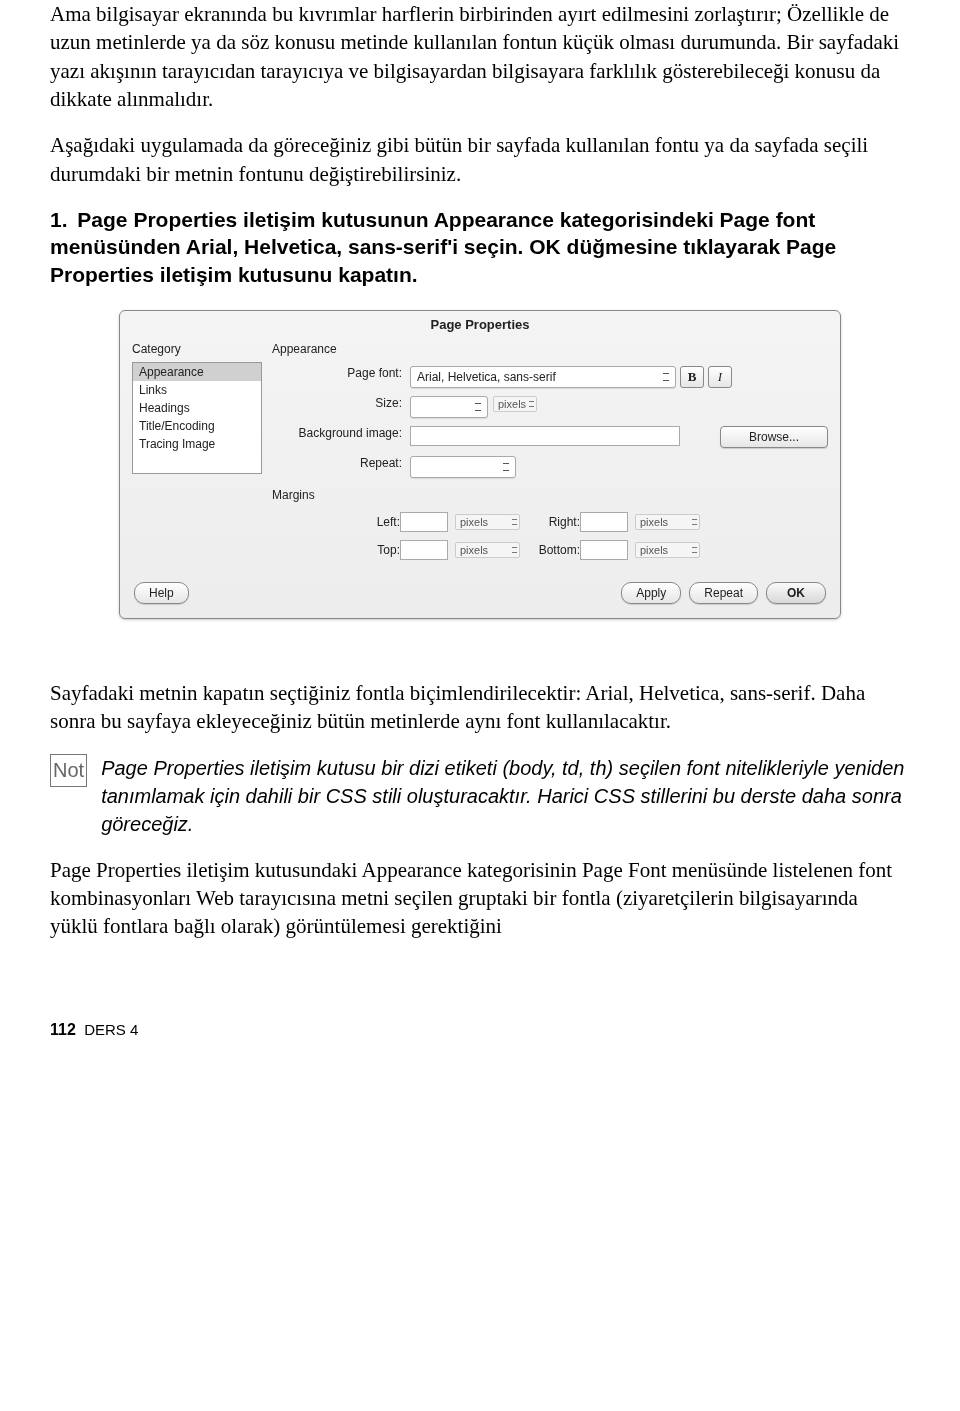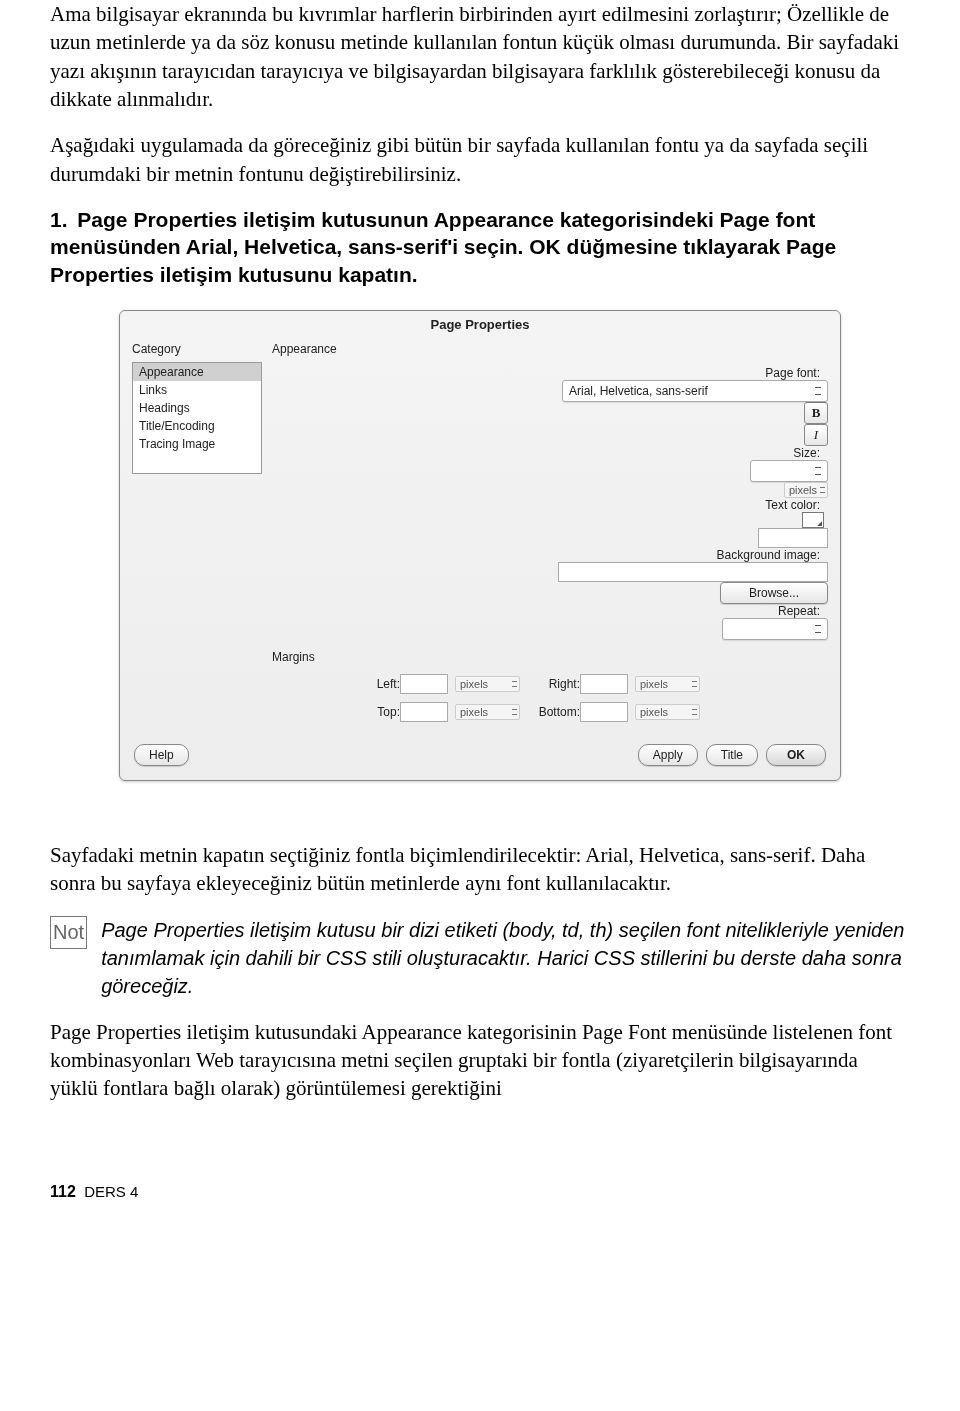--- a/index.html
+++ b/index.html
@@ -76,22 +76,22 @@
   }
   .right-col {
     flex: 1;
   }
   .section-label {
     font-size: 12px;
     margin-bottom: 10px;
   }
   .form-row {
     display: flex;
-    align-items: flex-end;
-    flex-direction: column;
+    align-items: flex-start;
+    margin-bottom: 8px;
   }
   .form-row label {
     width: 130px;
     text-align: right;
     padding-right: 8px;
     font-size: 12px;
   }
   .select {
     border: 1px solid #aaa;
     border-radius: 3px;
@@ -285,25 +285,20 @@
             <span class="btn-bold">B</span>
             <span class="btn-italic">I</span>
           </div>
 
           <div class="form-row">
             <label>Size:</label>
             <span class="select small"></span>
             <span class="unit">pixels</span>
           </div>
 
-          <div class="form-row">
-            <label>Text color:</label>
-            <span class="swatch"></span>
-            <span class="txt w60"></span>
-          </div>
 
 
           <div class="form-row">
             <label>Background image:</label>
             <span class="txt w260"></span>
             <span style="flex:1"></span>
             <span class="btn browse">Browse...</span>
           </div>
 
           <div class="form-row">
@@ -327,21 +322,21 @@
             <span class="ml">Bottom:</span>
             <span class="txt w38"></span>
             <span class="unit">pixels</span>
           </div>
         </div>
       </div>
       <div class="dlg-buttons">
         <span class="btn">Help</span>
         <span class="right">
           <span class="btn">Apply</span>
-          <span class="btn">Title</span>
+          <span class="btn">Repeat</span>
           <span class="btn ok">OK</span>
         </span>
       </div>
     </div>
   </div>
 
   <p class="body-text">Sayfadaki metnin kapatın seçtiğiniz fontla biçimlendirilecektir: Arial, Helvetica, sans-serif. Daha sonra bu sayfaya ekleyeceğiniz bütün metinlerde aynı font kullanılacaktır.</p>
 
   <div class="note-row">
     <div class="note-badge">Not</div>

